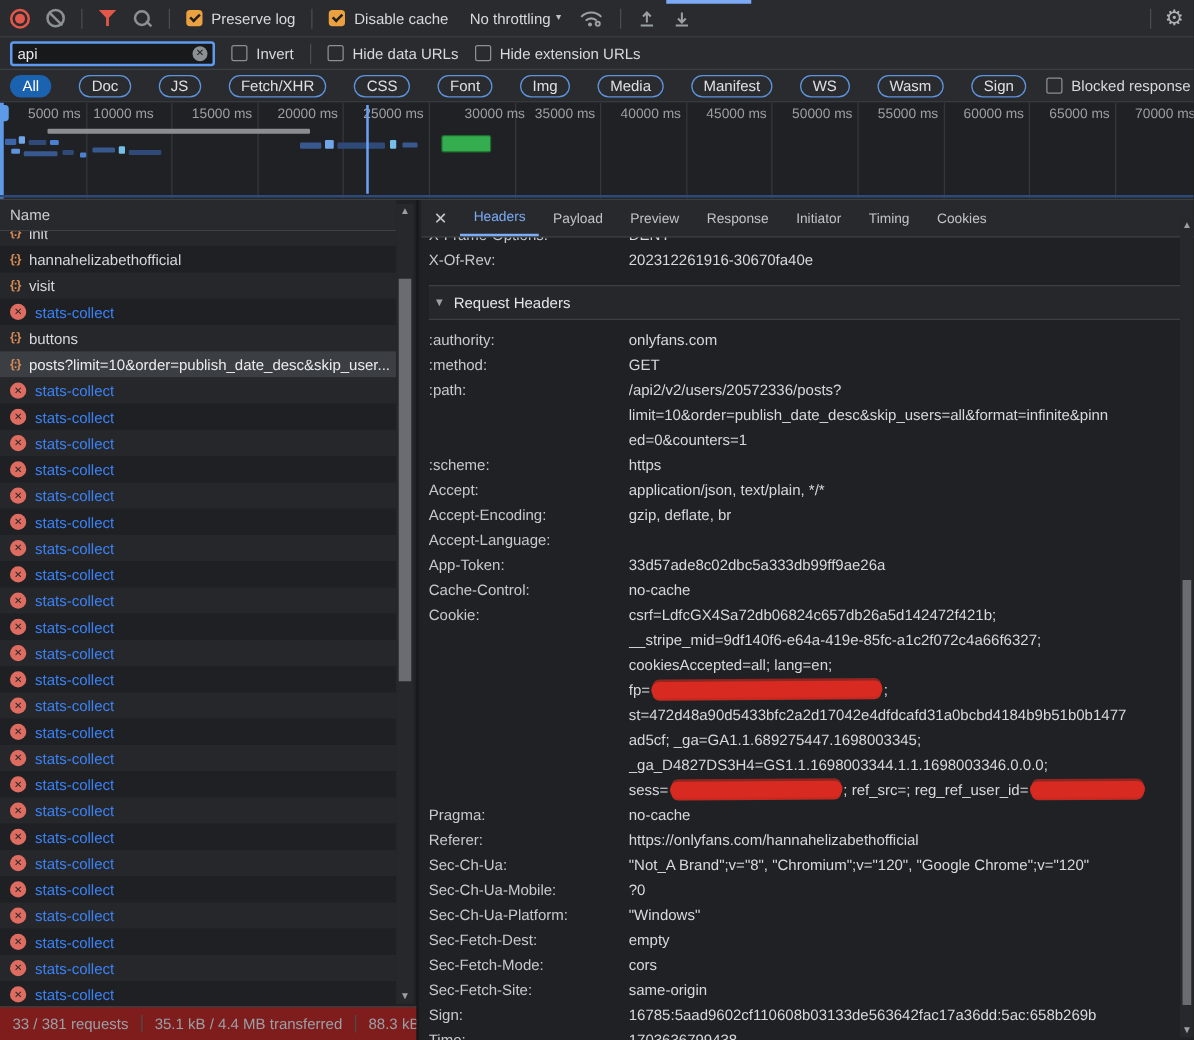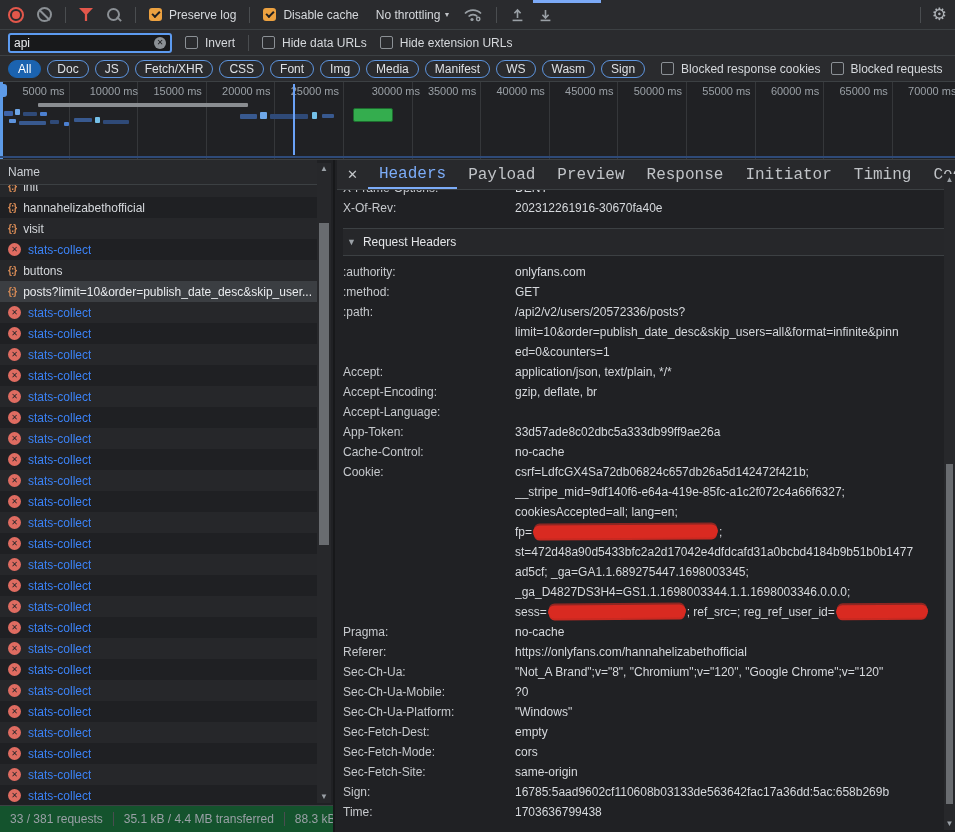--- a/index.html
+++ b/index.html
@@ -38,21 +38,21 @@
   .caret { font-size:7px; color:#c0c3c7; }
 
   .search-box { width:164px; height:20px; border:2px solid #5d9bf0; border-radius:3px; background:#18191b;
     display:inline-flex; align-items:center; padding:0 4px; flex:none; }
   .search-box input { flex:1; min-width:0; background:transparent; border:none; outline:none; color:#e8eaed; font-size:12px;
     font-family:"Liberation Sans","DejaVu Sans",sans-serif; }
   .clear-x { width:12px; height:12px; border-radius:50%; background:#8b9095; position:relative; flex:none; cursor:pointer; }
   .clear-x::after { content:'✕'; position:absolute; inset:0; display:flex; align-items:center; justify-content:center;
     font-size:8px; color:#18191b; font-weight:bold; }
 
-  .pills { display:inline-flex; align-items:center; }
+  .pills { display:inline-flex; align-items:center;gap:16px; }
   .pill { border:1px solid #5d94de; border-radius:10px; padding:0 9px; height:18px; line-height:16px; font-size:12px;
     color:#dde0e4; margin-right:6px; cursor:pointer; flex:none; }
   .pill.active { background:#1b63b0; border-color:#1b63b0; color:#fff; }
 
   
   .overview { position:relative; height:78px; background:#202124; border-bottom:1px solid #3c4043; overflow:hidden; cursor:crosshair; }
   .gridline { position:absolute; top:0; bottom:0; width:1px; background:#35373a; }
   .tick-label { position:absolute; top:3px; width:74px; text-align:right; font-size:11px; color:#9aa0a6; white-space:nowrap; }
   .ov-bar { position:absolute; border-radius:1px; }
   .ov-handle { position:absolute; left:0; top:0; bottom:0; width:3px; background:#5d9be8; }
@@ -75,44 +75,44 @@
   .req-row.even { background:#26272a; }
   .req-row.odd { background:#1f2023; }
   .req-row.selected { background:#3b3e42; color:#e9ebee; }
   .icon-json { color:#d68a55; font-size:10px; font-weight:bold; letter-spacing:-1px; flex:none; }
   .icon-fail { width:13px; height:13px; border-radius:50%; background:#df6c61; position:relative; flex:none; }
   .icon-fail::after { content:'✕'; position:absolute; inset:0; display:flex; align-items:center; justify-content:center;
     font-size:8px; color:#26272a; font-weight:bold; }
   .fail-text { color:#3b82f6; }
   .req-name { overflow:hidden; text-overflow:ellipsis; }
 
-  .status-bar { position:absolute; left:0; right:0; bottom:0; height:27px; background:#14532d; border-top:1px solid #3c4043;
+  .status-bar { position:absolute; left:0; right:0; bottom:0; height:27px; background:#7f1d1d; border-top:1px solid #3c4043;
     display:flex; align-items:center; gap:10px; padding:0 10px; font-size:12px; color:#9aa0a6; white-space:nowrap; overflow:hidden; }
   .sb-sep { width:1px; height:14px; background:#4a4d50; flex:none; }
 
   
   .sb-track { position:absolute; background:#27282b; }
   .left-sb { right:2px; top:3px; bottom:29px; width:14px; }
   .right-sb { right:0; top:14px; bottom:2px; width:11px; }
   .sb-arrow { position:absolute; left:0; right:0; text-align:center; font-size:8px; color:#9aa0a6; cursor:pointer; line-height:12px; }
   .sb-thumb { position:absolute; left:2px; right:2px; background:#696c70; cursor:pointer; }
 
   
   .tabbar { position:absolute; left:0; right:0; top:0; height:30px; display:flex; align-items:center;
     background:#28292c; border-bottom:1px solid #3c4043; padding-left:10px; }
   .close-x { font-size:13px; color:#c4c7ca; cursor:pointer; margin-right:10px; }
   .tabs { display:flex; align-items:center; height:100%; }
-  .tab { padding:0 11px; height:100%; display:flex; align-items:center; font-size:16px; color:#c0c3c7; cursor:pointer;font-family:Liberation Mono, monospace; }
+  .tab { padding:0 11px; height:100%; display:flex; align-items:center; font-size:11px; color:#c0c3c7; cursor:pointer; }
   .tab.active { color:#7cacf8; border-bottom:2px solid #7cacf8; }
 
   .details { position:absolute; left:0; right:11px; top:30px; bottom:0; overflow:hidden; }
   .details-scroll { margin-top:-12px; padding-left:6px; }
   .kv { display:flex; font-size:12px; line-height:20px; }
   .kv .k { width:160px; flex:none; color:#c6c9cd; }
-  .kv .v { flex:1; color:#d6d9dd; overflow:hidden;margin-left:12px; }
+  .kv .v { flex:1; color:#d6d9dd; overflow:hidden; }
   .vline { min-height:20px; white-space:nowrap; }
   .section-header { margin-top:10px; height:28px; display:flex; align-items:center; gap:7px; padding-left:4px;
     border-top:1px solid #3c4043; border-bottom:1px solid #3c4043; background:#26272a; cursor:pointer;
     font-size:12px; color:#e4e6e9; }
   .tri { color:#9aa0a6; font-size:9px; }
   .headers-list { padding-top:6px; }
   .redact { display:inline-block; height:13px; background:#d92a21; border-radius:7px; vertical-align:-2px; margin:0 1px;
     box-shadow:0 3px 0 -1px rgba(217,42,33,.9), 0 -3px 0 -1px rgba(217,42,33,.6); transform:rotate(-.4deg); }
 
   svg { display:block; }
@@ -214,21 +214,21 @@
       <span class="cb un"></span>
       <span>Blocked requests</span>
     </label>
 
   </div>
 
   <div class="overview">
       <span class="gridline" style="left: 68.6px;"></span>
       <span class="tick-label" style="left: -9.4px;">5000 ms</span>
       <span class="gridline" style="left: 137.2px;"></span>
-      <span class="tick-label" style="left: 64px; padding-left: 20px;">10000 ms</span>
+      <span class="tick-label" style="left: 49px; padding-left: 20px;">10000 ms</span>
       <span class="gridline" style="left: 205.8px;"></span>
       <span class="tick-label" style="left: 127.8px;">15000 ms</span>
       <span class="gridline" style="left: 274.4px;"></span>
       <span class="tick-label" style="left: 196.4px;">20000 ms</span>
       <span class="gridline" style="left: 343px;"></span>
       <span class="tick-label" style="left: 265px;">25000 ms</span>
       <span class="gridline" style="left: 411.6px;"></span>
       <span class="tick-label" style="left: 346px;">30000 ms</span>
       <span class="gridline" style="left: 480.2px;"></span>
       <span class="tick-label" style="left: 402.2px;">35000 ms</span>
@@ -454,20 +454,26 @@
               </div>
               <div class="kv">
                 <span class="k">:path:</span>
                 <div class="v">
                   <div class="vline"><span>/api2/v2/users/20572336/posts?</span></div>
                   <div class="vline"><span>limit=10&amp;order=publish_date_desc&amp;skip_users=all&amp;format=infinite&amp;pinn</span></div>
                   <div class="vline"><span>ed=0&amp;counters=1</span></div>
                 </div>
               </div>
               <div class="kv">
+                <span class="k">:scheme:</span>
+                <div class="v">
+                  <div class="vline"><span>https</span></div>
+                </div>
+              </div>
+              <div class="kv">
                 <span class="k">Accept:</span>
                 <div class="v">
                   <div class="vline"><span>application/json, text/plain, */*</span></div>
                 </div>
               </div>
               <div class="kv">
                 <span class="k">Accept-Encoding:</span>
                 <div class="v">
                   <div class="vline"><span>gzip, deflate, br</span></div>
                 </div>

